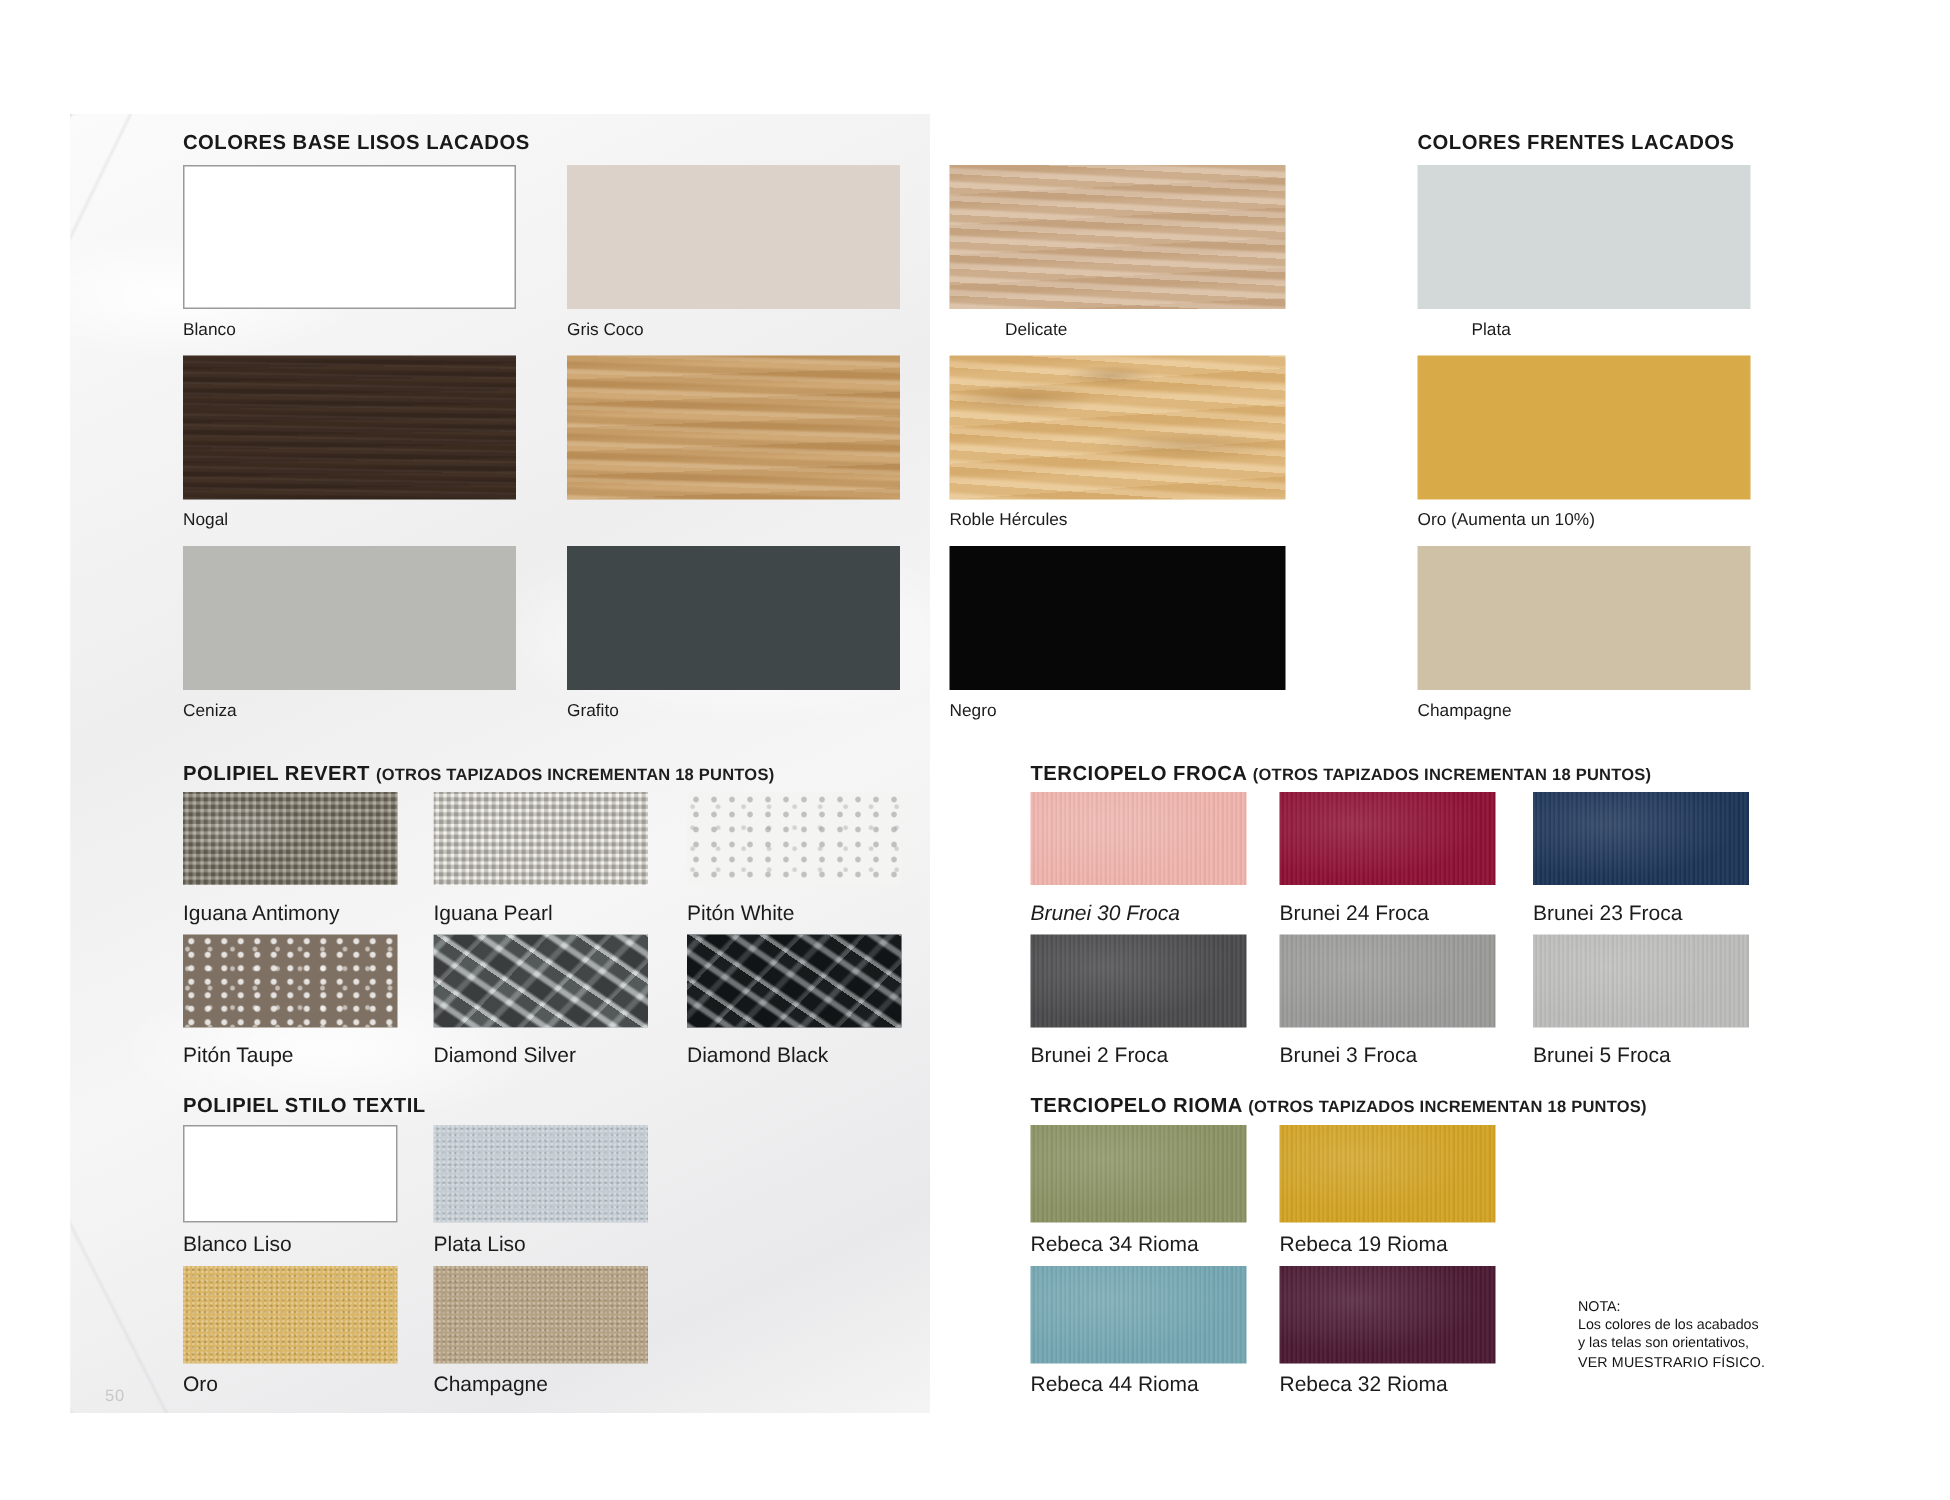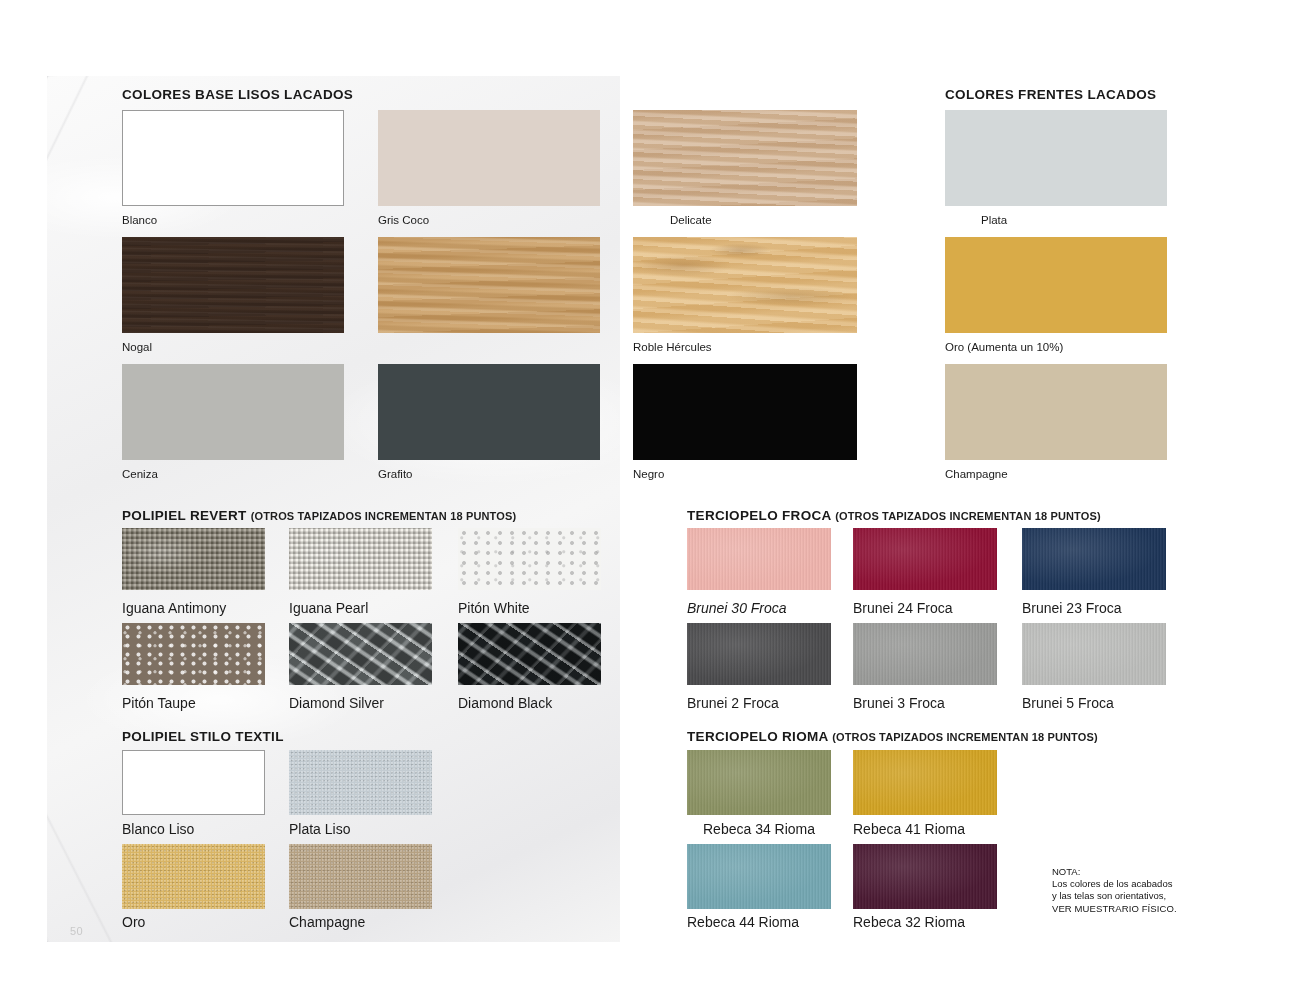--- a/index.html
+++ b/index.html
@@ -351,26 +351,26 @@
 <div class="section" style="left:687px; top:730px;">
   <div class="section-heading">
     <span>TERCIOPELO RIOMA</span>
     <span class="sub">(OTROS TAPIZADOS INCREMENTAN 18 PUNTOS)</span>
   </div>
 </div>
 
 <div class="swatch-cell" style="left:687px; top:750px; width:144px; height:65px;">
   <span class="swatch tex-velvet" style="background:#8b9263;"></span>
 </div>
-<div class="swatch-label small" style="left:703px; top:822px;">Rebeca 34 Rioma</div>
+<div class="swatch-label small" style="left:687px; top:822px;">Rebeca 34 Rioma</div>
 
 <div class="swatch-cell" style="left:853px; top:750px; width:144px; height:65px;">
   <span class="swatch tex-velvet" style="background:#d2a323;"></span>
 </div>
-<div class="swatch-label small" style="left:853px; top:822px;">Rebeca 41 Rioma</div>
+<div class="swatch-label small" style="left:853px; top:822px;">Rebeca 19 Rioma</div>
 
 <div class="swatch-cell" style="left:687px; top:844px; width:144px; height:65px;">
   <span class="swatch tex-velvet" style="background:#74a7b2;"></span>
 </div>
 <div class="swatch-label small" style="left:687px; top:915px;">Rebeca 44 Rioma</div>
 
 <div class="swatch-cell" style="left:853px; top:844px; width:144px; height:65px;">
   <span class="swatch tex-velvet" style="background:#4a1932;"></span>
 </div>
 <div class="swatch-label small" style="left:853px; top:915px;">Rebeca 32 Rioma</div>

